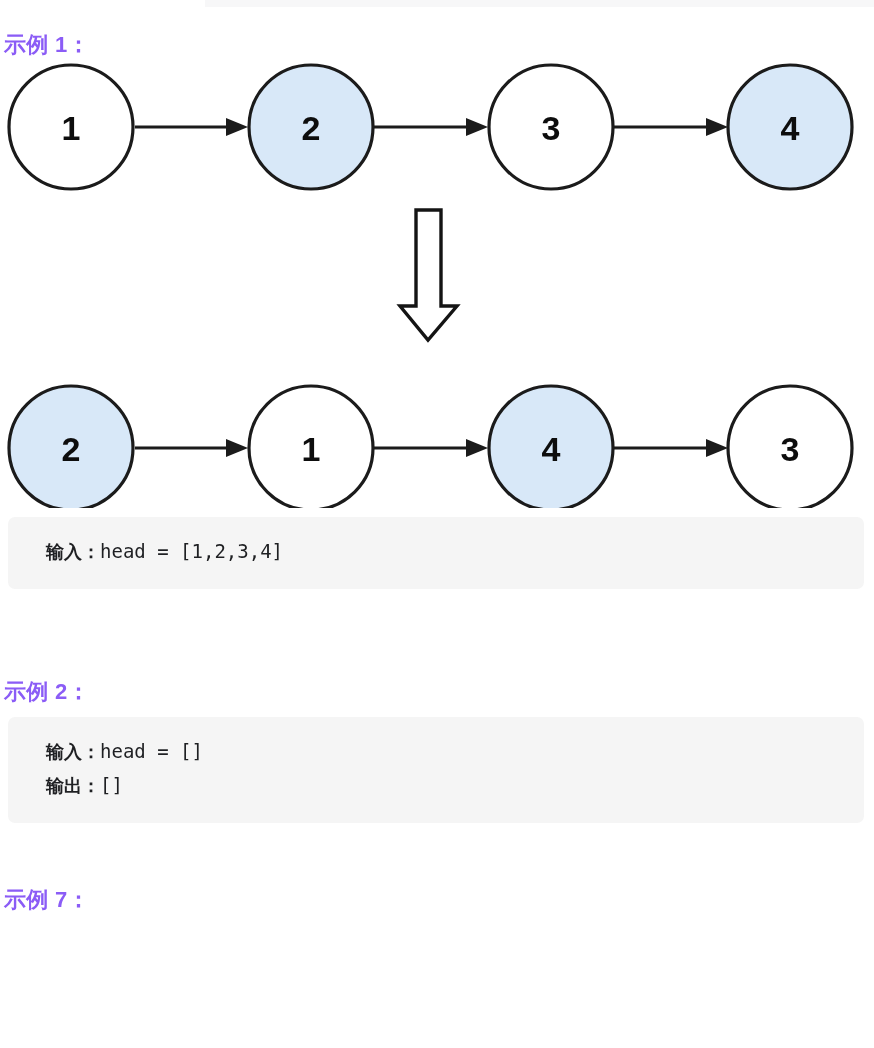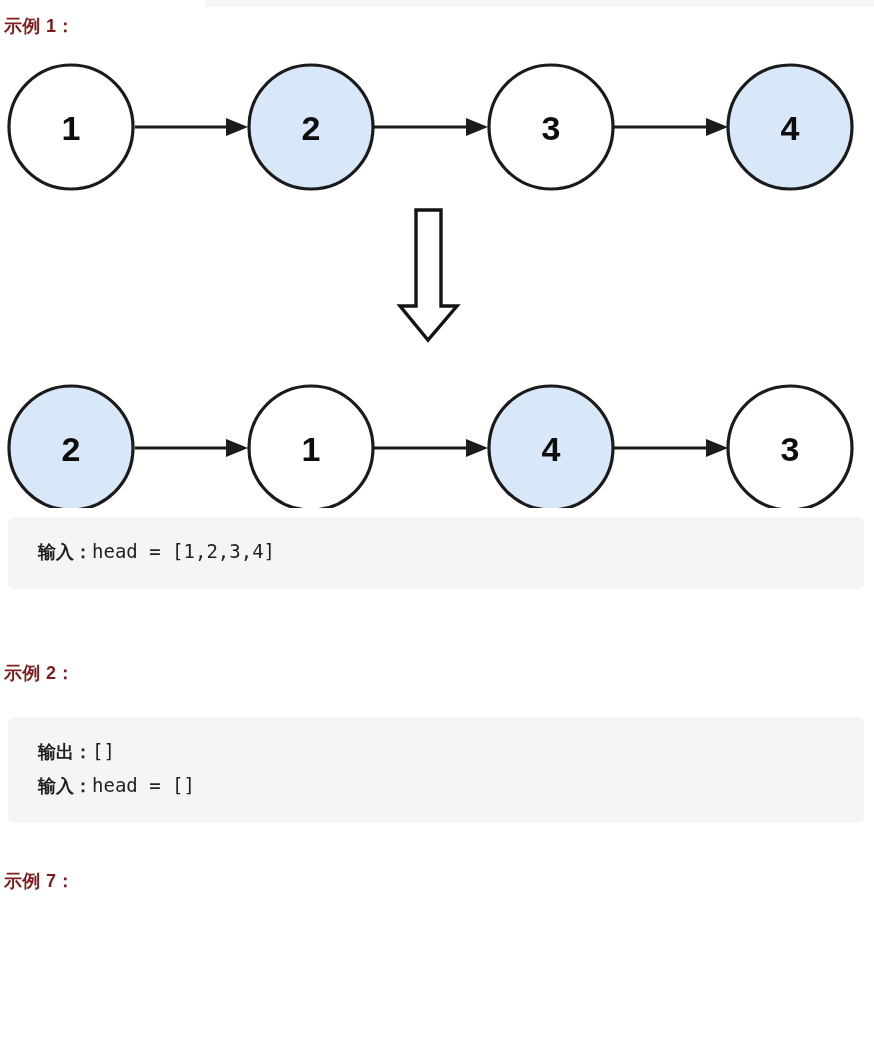--- a/index.html
+++ b/index.html
@@ -27,43 +27,45 @@
     left: 205px;
     top: 0;
     width: 669px;
     height: 7px;
     background: #f7f7f8;
   }
 
   .example-heading {
     position: absolute;
     left: 4px;
-    font-size: 18px;
+    font-size: 22px;
     font-weight: bold;
-    color: #7f1d1d;
+    color: #8b5cf6;
     letter-spacing: 0.3px;
     white-space: nowrap;
+    margin-top: 16px;
   }
 
   
   .code-block {
     position: absolute;
     left: 8px;
     width: 856px;
     box-sizing: border-box;
     background: #f5f5f5;
     border-radius: 7px;
     padding: 18px 0 20px 30px;
   }
   .code-line {
     font-family: "DejaVu Sans Mono", "Liberation Mono", monospace;
     font-size: 19px;
     line-height: 33px;
     color: #1f2023;
     white-space: pre;
+    margin-left: 8px;
   }
   .code-label {
     font-family: "Liberation Sans", "DejaVu Sans", sans-serif;
     font-weight: bold;
     font-size: 18px;
   }
 
   
   .diagram {
     position: absolute;
@@ -171,20 +173,20 @@
     </svg>
   </div>
 
   <div class="code-block" style="top:517px;">
     <div class="code-line"><span class="code-label">输入：</span><span>head = [1,2,3,4]</span></div>
   </div>
 
   <div class="example-heading" style="top:661px;">示例 2：</div>
 
   <div class="code-block" style="top:717px;">
+    <div class="code-line"><span class="code-label">输入：</span><span>head = []</span></div>
     <div class="code-line"><span class="code-label">输出：</span><span>[]</span></div>
-    <div class="code-line"><span class="code-label">输入：</span><span>head = []</span></div>
   </div>
 
   <div class="example-heading" style="top:869px;">示例 7：</div>
 
 
 </div>
 
 </body></html>

